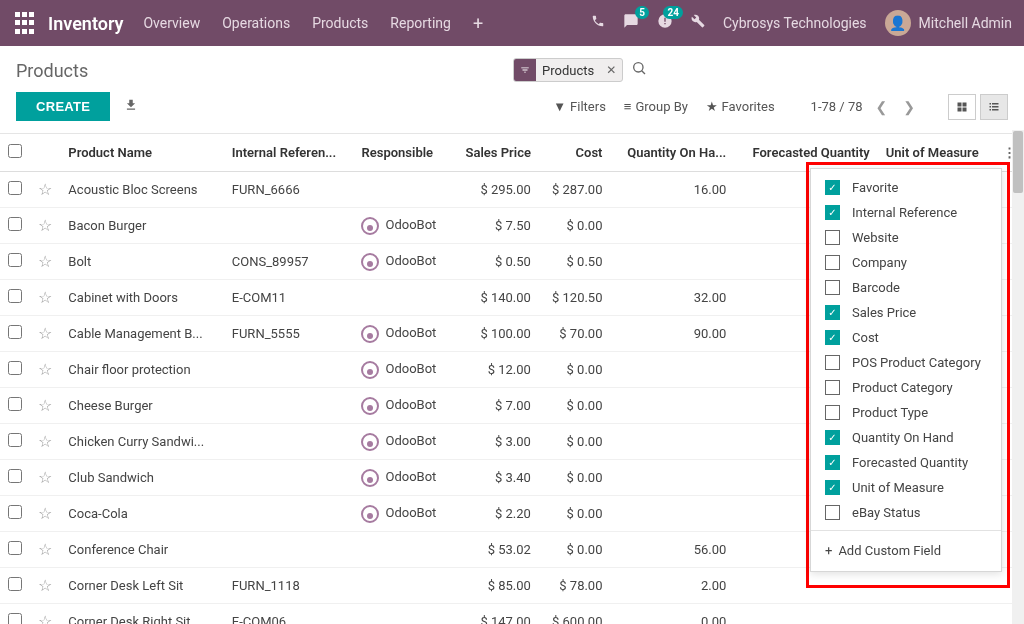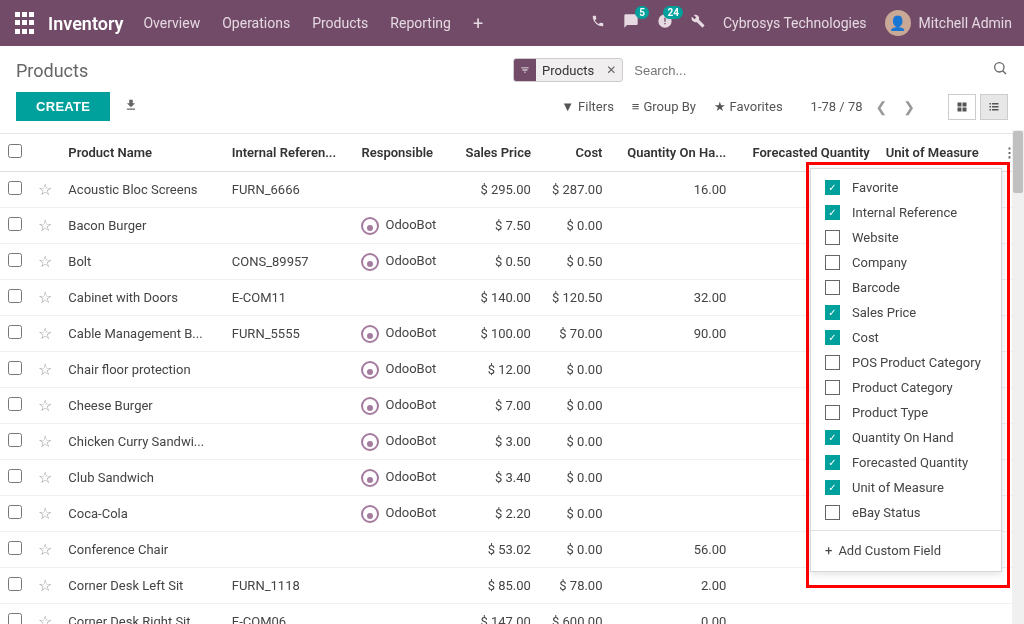--- a/index.html
+++ b/index.html
@@ -28,21 +28,21 @@
 .facet-text { padding: 0 6px; font-size: 13px; color: #333; }
 .facet-close { padding: 0 6px; color: #666; cursor: pointer; font-size: 12px; }
 .search-input { flex: 1; border: none; outline: none; font-size: 13px; color: #666; padding: 3px; }
 .search-mag { color: #666; font-size: 15px; cursor: pointer; }
 
 .cp-row2 { display: flex; align-items: center; }
 .create-btn { background: #00A09D; color: #fff; border: none; padding: 7px 20px; font-size: 13px; font-weight: bold; cursor: pointer; text-transform: uppercase; letter-spacing: 0.3px; }
 .import-btn { margin-left: 14px; color: #666; cursor: pointer; font-size: 15px; }
 .filters-group { margin-left: auto; display: flex; gap: 18px; color: #555; font-size: 13px; }
 .filter-btn { cursor: pointer; display: flex; align-items: center; gap: 4px; }
-.pager { margin-left: 28px; display: flex; align-items: center; gap: 10px; color: #555; font-size: 13px; justify-content: flex-end; }
+.pager { margin-left: 36px; display: flex; align-items: center; gap: 10px; color: #555; font-size: 13px; justify-content: flex-end; }
 .pager-arrow { color: #999; cursor: pointer; font-size: 14px; padding: 0 3px; }
 .view-switch { margin-left: 30px; display: flex; gap: 4px; }
 .view-btn { width: 28px; height: 26px; border: 1px solid #ccc; display: flex; align-items: center; justify-content: center; cursor: pointer; color: #555; font-size: 13px; }
 .view-btn.active { background: #e7e7e7; }
 
 .table-wrap { height: 498px; overflow-y: auto; position: relative; }
 table { width: 100%; border-collapse: collapse; }
 thead th { text-align: left; padding: 10px 8px; font-size: 13px; font-weight: 600; color: #333; border-bottom: 1px solid #ddd; white-space: nowrap; position: sticky; top: 0; background: #fff; }
 thead th.num { text-align: right; }
 tbody td { padding: 8px 8px; font-size: 13px; color: #444; border-bottom: 1px solid #f0f0f0; white-space: nowrap; }
@@ -124,21 +124,20 @@
     <div class="search-area">
       <div class="search-facet">
         <span class="facet-icon">
           <svg width="10" height="10" viewBox="0 0 24 24" fill="currentColor">
               <path d="M10 18h4v-2h-4v2zM3 6v2h18V6H3zm3 7h12v-2H6v2z"></path>
             </svg>
         </span>
         <span class="facet-text">Products</span>
         <span class="facet-close">✕</span>
       </div>
-      <input class="search-input" placeholder="Search..." style="">
       <span class="search-mag">
         <svg width="16" height="16" viewBox="0 0 24 24" fill="none" stroke="currentColor" stroke-width="2">
             <circle cx="11" cy="11" r="7"></circle>
             <path d="M21 21l-5-5"></path>
           </svg>
       </span>
     </div>
   </div>
   <div class="cp-row2">
     <button class="create-btn">CREATE</button>

